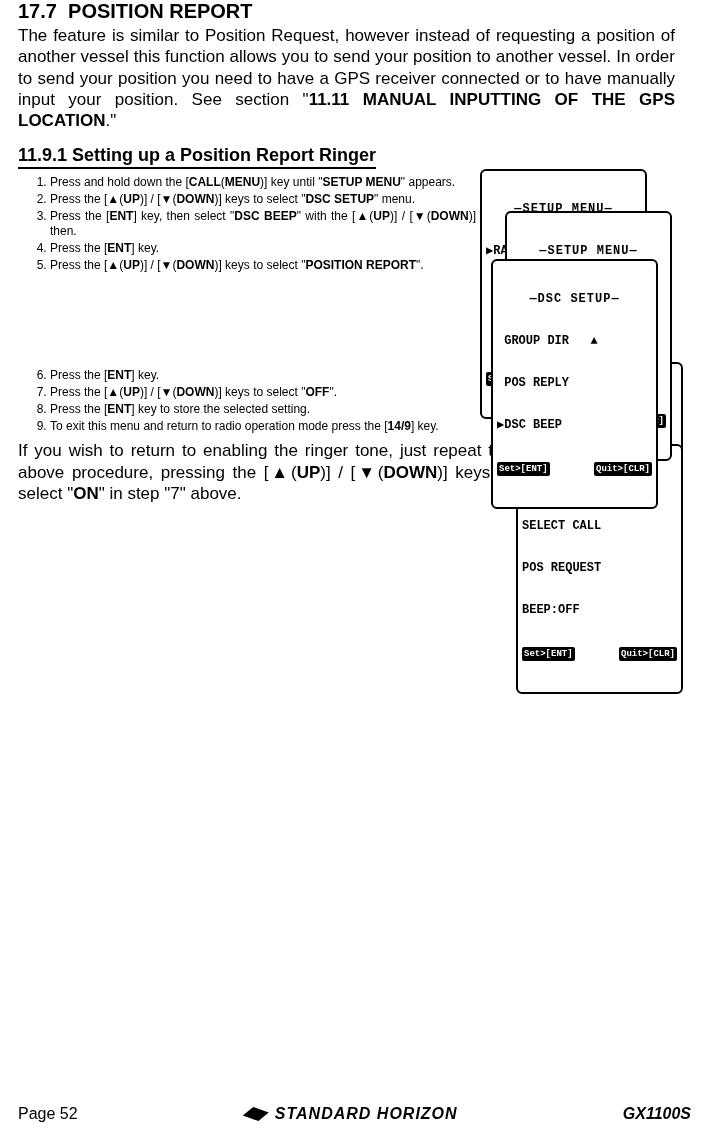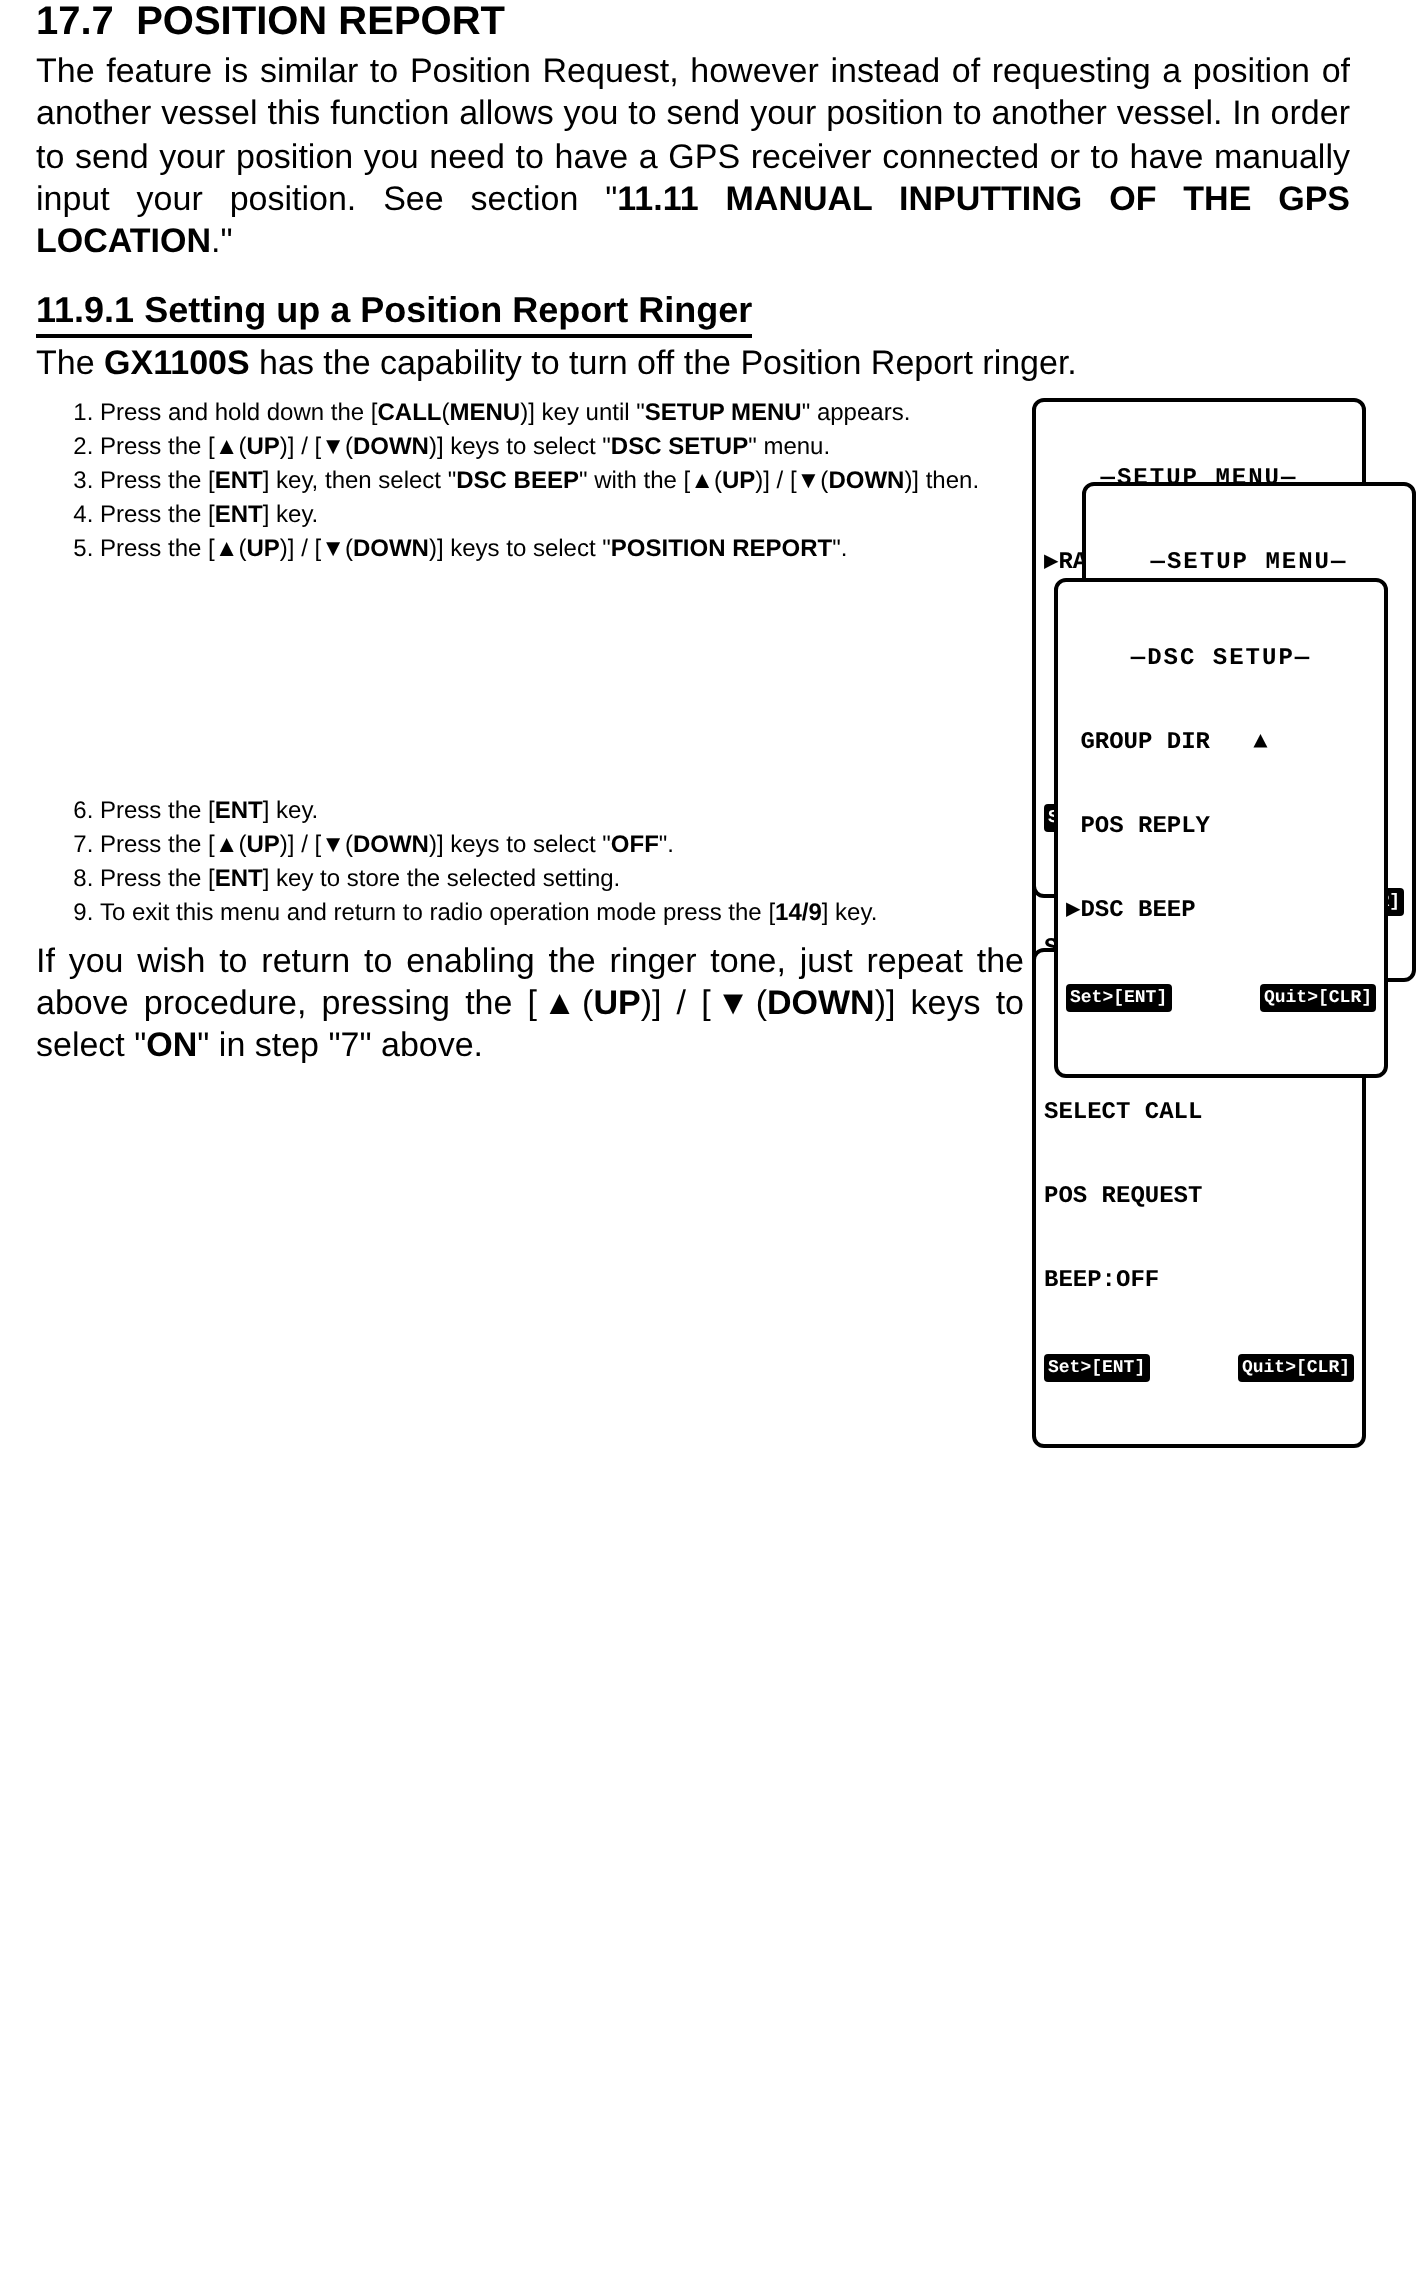--- a/index.html
+++ b/index.html
@@ -77,20 +77,21 @@
     background: #000;
     color: #fff;
     padding: 0 2px;
     border-radius: 2px;
   }
   .lcd-stack {
     position: relative;
     width: 175px;
     height: 185px;
     margin-bottom: 8px;
+    padding-left: 36px;
   }
   .lcd-stack2 {
     position: relative;
     width: 175px;
     height: 160px;
     margin-bottom: 6px;
   }
   .footer {
     position: absolute;
     bottom: 12px;
@@ -128,23 +129,20 @@
   </h2>
 
   <p class="body">
     <span>The feature is similar to Position Request, however instead of requesting a position of another vessel this function allows you to send your position to another vessel. In order to send your position you need to have a GPS receiver connected or to have manually input your position. See section "</span><b>11.11 MANUAL INPUTTING OF THE GPS LOCATION</b><span>."</span>
   </p>
 
   <h3 class="subsection">
     <span>11.9.1</span> <span>Setting up a Position Report Ringer</span>
   </h3>
   <br>
-  <p class="body" style="margin-top:2px; margin-bottom:6px;">
-    <span>The </span><b>GX1100S</b><span> has the capability to turn off the Position Report ringer.</span>
-  </p>
 
   
   <div class="floatright lcd-stack">
     <div class="lcd" style="top:0; left:0; width:155px; z-index:1;">
       <div class="hdr">—SETUP MENU—</div>
       <div>▶RADIO SETUP</div>
       <div> DSC SETUP</div>
       <div> POS INPUT   ▼</div>
       <div class="buttons"><span class="btn">Set&gt;[E</span></div>
     </div>
@@ -217,14 +215,22 @@
       <span>To exit this menu and return to radio operation mode press the [</span><b>14/9</b><span>] key.</span>
     </li>
   </ol>
 
   <p class="body sidecol" style="margin-top:6px;">
     <span>If you wish to return to enabling the ringer tone, just repeat the above procedure, pressing the [▲(</span><b>UP</b><span>)] / [▼(</span><b>DOWN</b><span>)] keys to select "</span><b>ON</b><span>" in step "7" above.</span>
   </p>
 
   <div style="clear:both"></div>
 
+  <div class="footer">
+    <span>Page 52</span>
+    <span class="brand">
+      <span class="brand-swoosh"></span>
+      <span>STANDARD HORIZON</span>
+    </span>
+    <span style="font-style:italic; font-weight:bold;">GX1100S</span>
+  </div>
 
 </div>
 
 </body></html>

